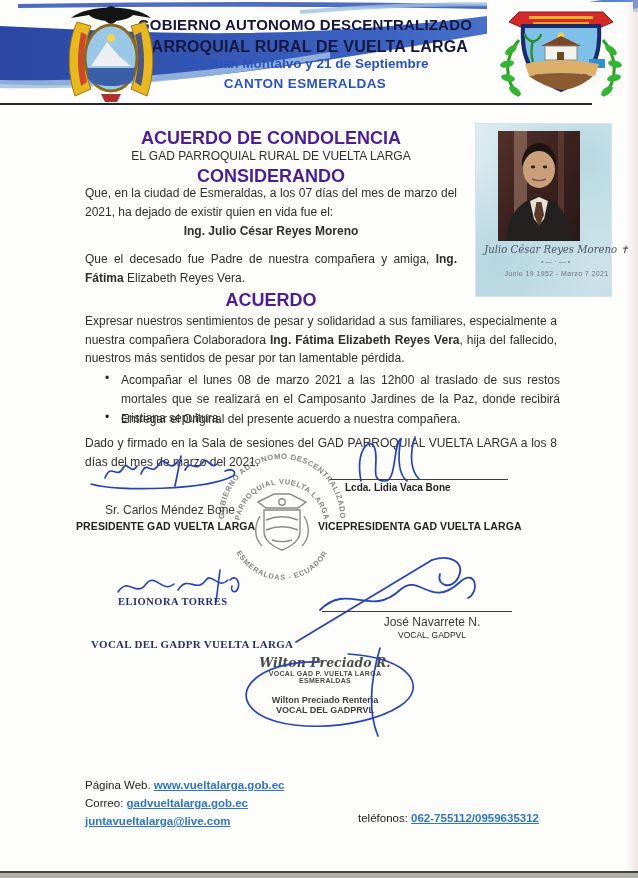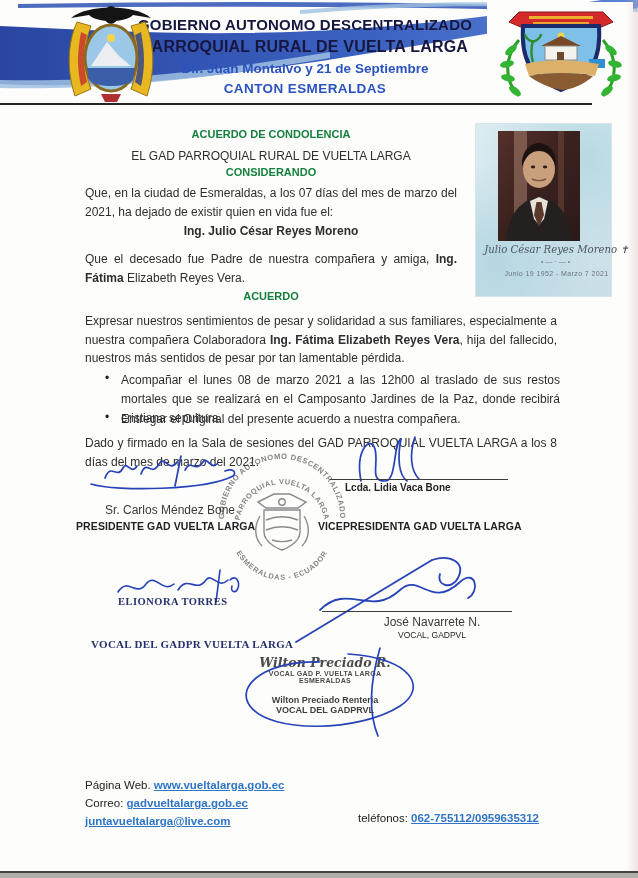--- a/index.html
+++ b/index.html
@@ -6,29 +6,29 @@
   body { background:#888; font-family:"Liberation Sans", sans-serif; }
   .page {
     position:relative; width:638px; height:878px; margin:0 auto;
     background:#fdfdfc; overflow:hidden;
   }
   .abs { position:absolute; }
   
   .hdr-text { position:absolute; left:90px; top:16px; width:430px; text-align:center; }
   .hdr-l1 { font-size:15px; font-weight:bold; color:#16163f; letter-spacing:.2px; }
   .hdr-l2 { font-size:16px; font-weight:bold; color:#16163f; margin-top:5px; letter-spacing:.2px;}
-  .hdr-l3 { font-size:13.5px; font-weight:bold; color:#2b53c0; margin-top:5px; }
+  .hdr-l3 { font-size:13.5px; font-weight:bold; color:#2b53c0; }
   .hdr-l4 { font-size:13.5px; font-weight:bold; color:#2b53c0; margin-top:5px; letter-spacing:.4px;}
   .hdr-rule { position:absolute; left:0; top:103px; width:592px; height:2px; background:#26262a; }
   
   .doc { color:#2e2e2e; font-size:12px; }
   .center { text-align:center; }
   .bold { font-weight:bold; }
   .just { text-align:justify; line-height:18.5px; }
-  .title { font-size:11px; font-weight:bold; color:#15803d; }
+  .title { font-size:18px; font-weight:bold; color:#4c1d95; }
   
   .bullet-row { position:absolute; display:flex; }
   .bullet-dot { width:16px; font-size:12px; color:#222; flex:0 0 16px; }
   .bullet-txt { flex:1; text-align:justify; line-height:19px; font-size:12px; color:#2e2e2e;}
   
   .memcard {
     position:absolute; left:476px; top:124px; width:135px; height:172px;
     background:
       radial-gradient(circle at 80% 20%, rgba(176,214,224,.8), transparent 60%),
       radial-gradient(circle at 15% 80%, rgba(170,210,222,.7), transparent 55%),

